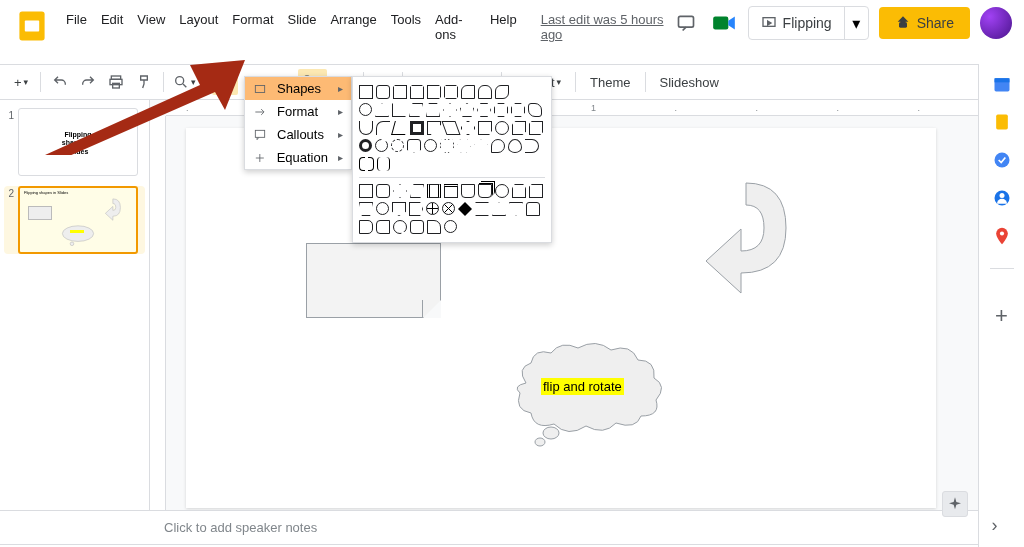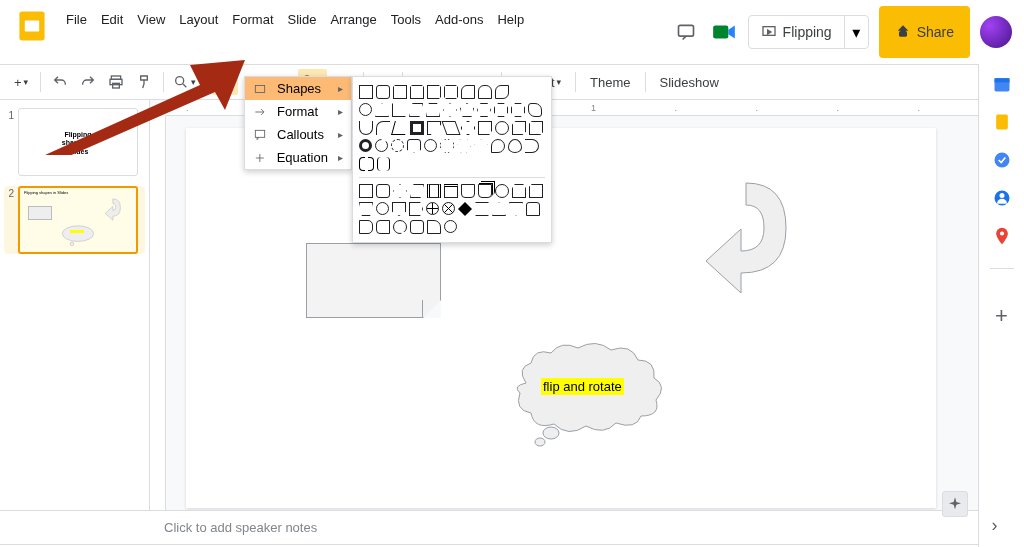--- a/index.html
+++ b/index.html
@@ -15,21 +15,21 @@
 .title-icon { width: 18px; height: 18px; color: #5f6368; cursor: pointer; display: flex; align-items: center; justify-content: center; }
 .menubar { display: flex; gap: 2px; margin-top: 2px; font-size: 13px; color: #202124; }
 .menubar span { padding: 4px 6px; cursor: pointer; border-radius: 3px; }
 .last-edit { color: #5f6368; text-decoration: underline; margin-left: 10px; cursor: pointer; }
 .header-right { display: flex; align-items: center; gap: 10px; }
 .icon-btn { width: 28px; height: 28px; border-radius: 50%; display: flex; align-items: center; justify-content: center; cursor: pointer; color: #5f6368; }
 .meet-icon { width: 26px; height: 26px; }
 .slideshow-btn { display: flex; align-items: center; border: 1px solid #dadce0; border-radius: 4px; height: 34px; }
 .slideshow-btn .main { padding: 0 12px; display: flex; align-items: center; gap: 6px; font-size: 14px; color: #3c4043; }
 .slideshow-btn .drop { border-left: 1px solid #dadce0; width: 24px; height: 100%; display: flex; align-items: center; justify-content: center; }
-.share-btn { background: #fbbc04; height: 52px; padding: 0 16px; border-radius: 4px; display: flex; align-items: center; gap: 6px; font-weight: 500; font-size: 14px; color: #3c4043; cursor: pointer; }
+.share-btn { background: #fbbc04; height: 32px; padding: 0 16px; border-radius: 4px; display: flex; align-items: center; gap: 6px; font-weight: 500; font-size: 14px; color: #3c4043; cursor: pointer; }
 .avatar { width: 32px; height: 32px; border-radius: 50%; background: radial-gradient(circle at 30% 30%, #a142f4, #4a148c); }
 
 
 .toolbar { height: 36px; border-top: 1px solid #dadce0; border-bottom: 1px solid #dadce0; display: flex; align-items: center; padding: 0 8px; gap: 2px; font-size: 13px; color: #3c4043; }
 .tb-btn { min-width: 26px; height: 26px; display: flex; align-items: center; justify-content: center; cursor: pointer; border-radius: 2px; padding: 0 3px; }
 .tb-btn.active { background: #fce8b2; }
 .tb-sep { width: 1px; height: 20px; background: #dadce0; margin: 0 4px; }
 .tb-text { padding: 0 8px; cursor: pointer; height: 26px; display: flex; align-items: center; }
 .tb-spacer { flex: 1; }
 .tb-chevron { width: 20px; height: 20px; display: flex; align-items: center; justify-content: center; cursor: pointer; }
@@ -102,20 +102,21 @@
       <span>File</span>
       <span>Edit</span>
       <span>View</span>
       <span>Layout</span>
       <span>Format</span>
       <span>Slide</span>
       <span>Arrange</span>
       <span>Tools</span>
       <span>Add-ons</span>
       <span>Help</span>
+      <span class="last-edit">Last edit was 5 hours ago</span>
     </div>
   </div>
   <div class="header-right">
     <div class="icon-btn">
         <svg width="20" height="20" viewBox="0 0 24 24" fill="none" stroke="#5f6368" stroke-width="2">
           <rect x="3" y="4" width="18" height="13" rx="2"></rect>
           <path d="M8 21l4-4"></path>
         </svg>
       </div>
     <div class="icon-btn">

